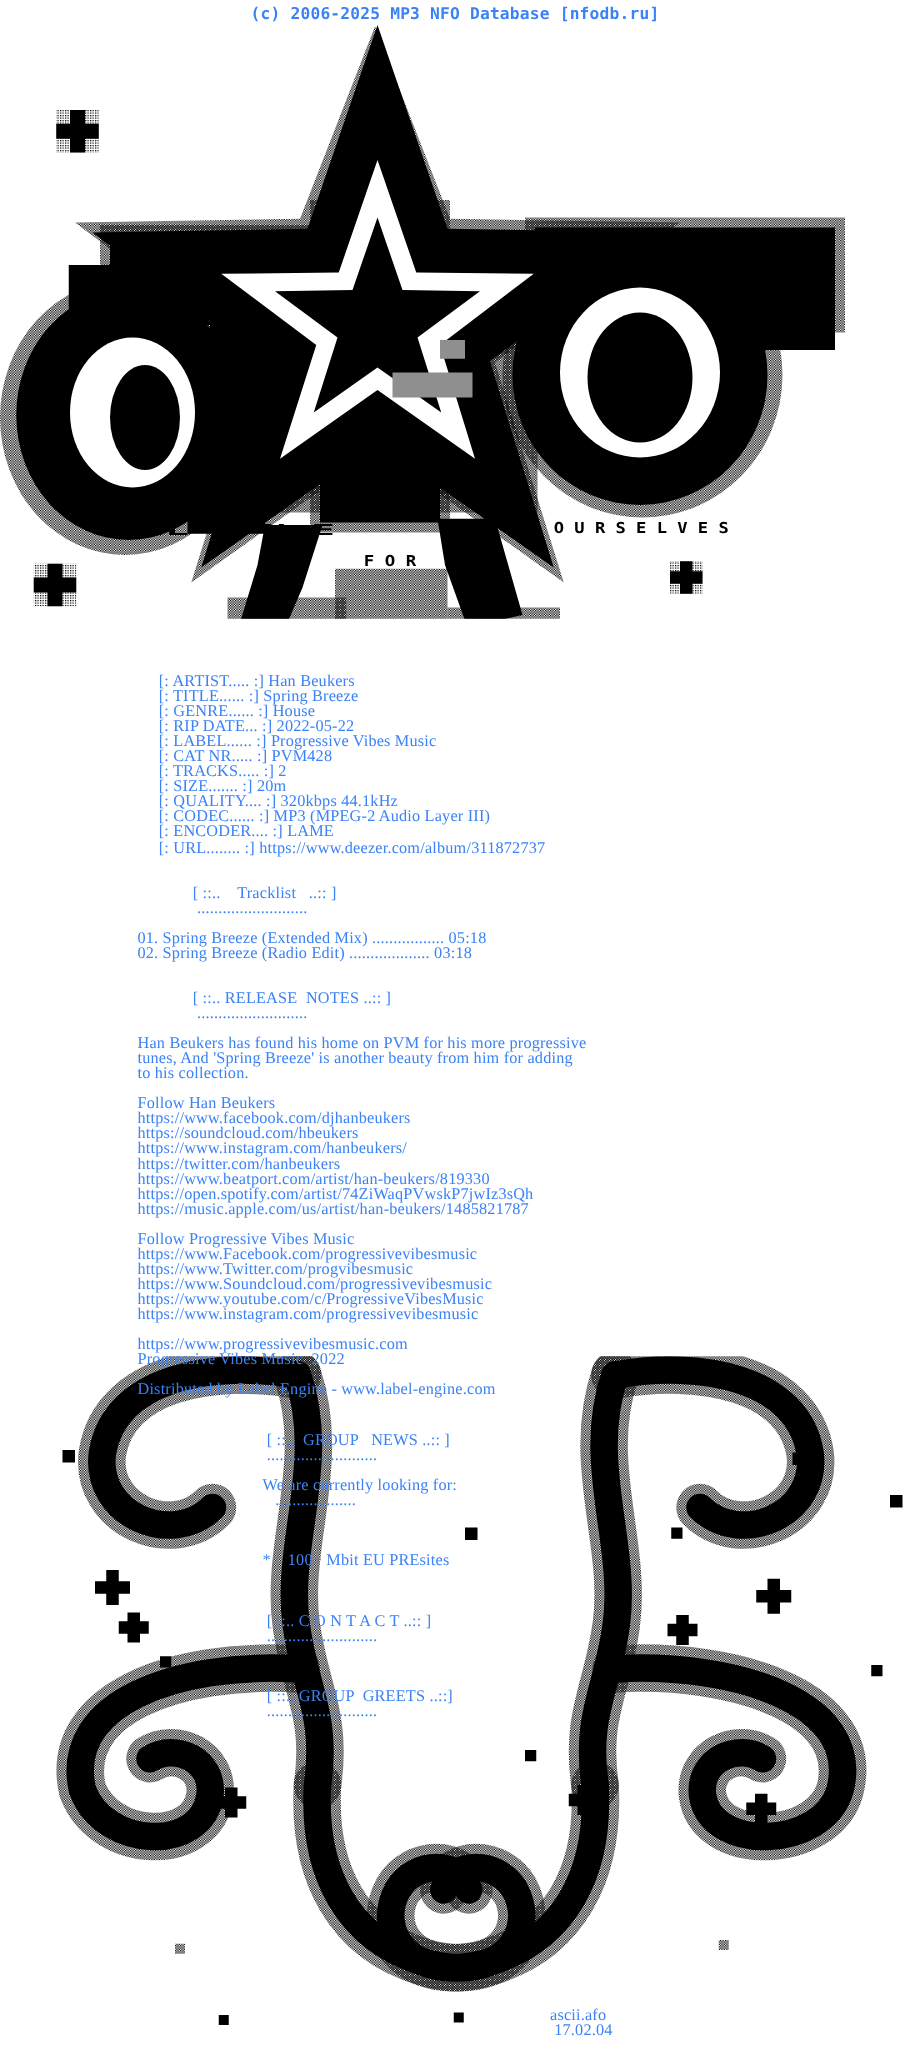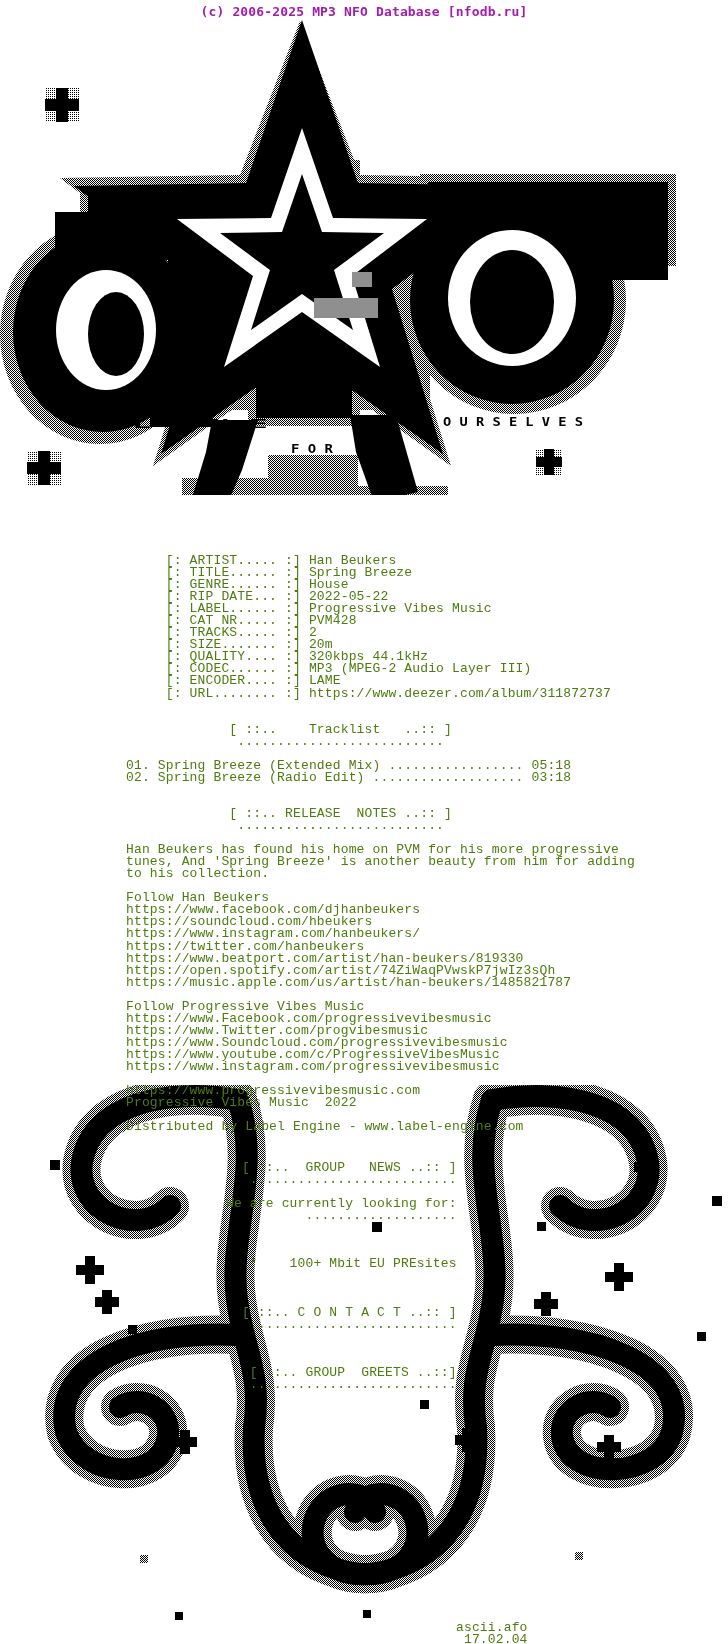--- a/index.html
+++ b/index.html
@@ -1,25 +1,25 @@
 <!DOCTYPE html>
 <html><head>
 <meta charset="utf-8">
 <style>
   html,body{margin:0;padding:0;background:#ffffff;}
   .page{position:relative;width:728px;height:1644px;background:#ffffff;overflow:hidden;
         font-family:"DejaVu Sans Mono",monospace;}
   .red-header{position:absolute;top:4px;left:0;width:728px;text-align:center;
-        color:#a21caf;font-family:"DejaVu Sans Mono",monospace;
+        color:#3b82f6;font-family:"DejaVu Sans Mono",monospace;
         font-weight:bold;font-size:13px;line-height:16px;letter-spacing:.15px;}
-  pre.nfo{position:absolute;margin:16px;color:#4d7c0f;
-        font-family:Liberation Mono, monospace;
+  pre.nfo{position:absolute;margin:0;color:#3b82f6;
+        font-family:Liberation Serif, serif;
         font-size:13px;line-height:12.05px;letter-spacing:.15px;z-index:2;}
   pre.body-text{top:539px;left:110px;}
-  pre.group-text{top:1146px;left:210px;text-align:right;}
+  pre.group-text{top:1146px;left:210px;}
   pre.footer-text{top:1606px;left:440px;}
   svg.art{position:absolute;left:0;z-index:1;}
   svg.art-top{top:20px;}
   svg.art-bottom{top:1085px;}
   .logoword{font-family:"DejaVu Sans Mono",monospace;font-weight:bold;font-size:12px;fill:#000;}
 </style>
 </head>
 <body>
 
 <div class="page">

